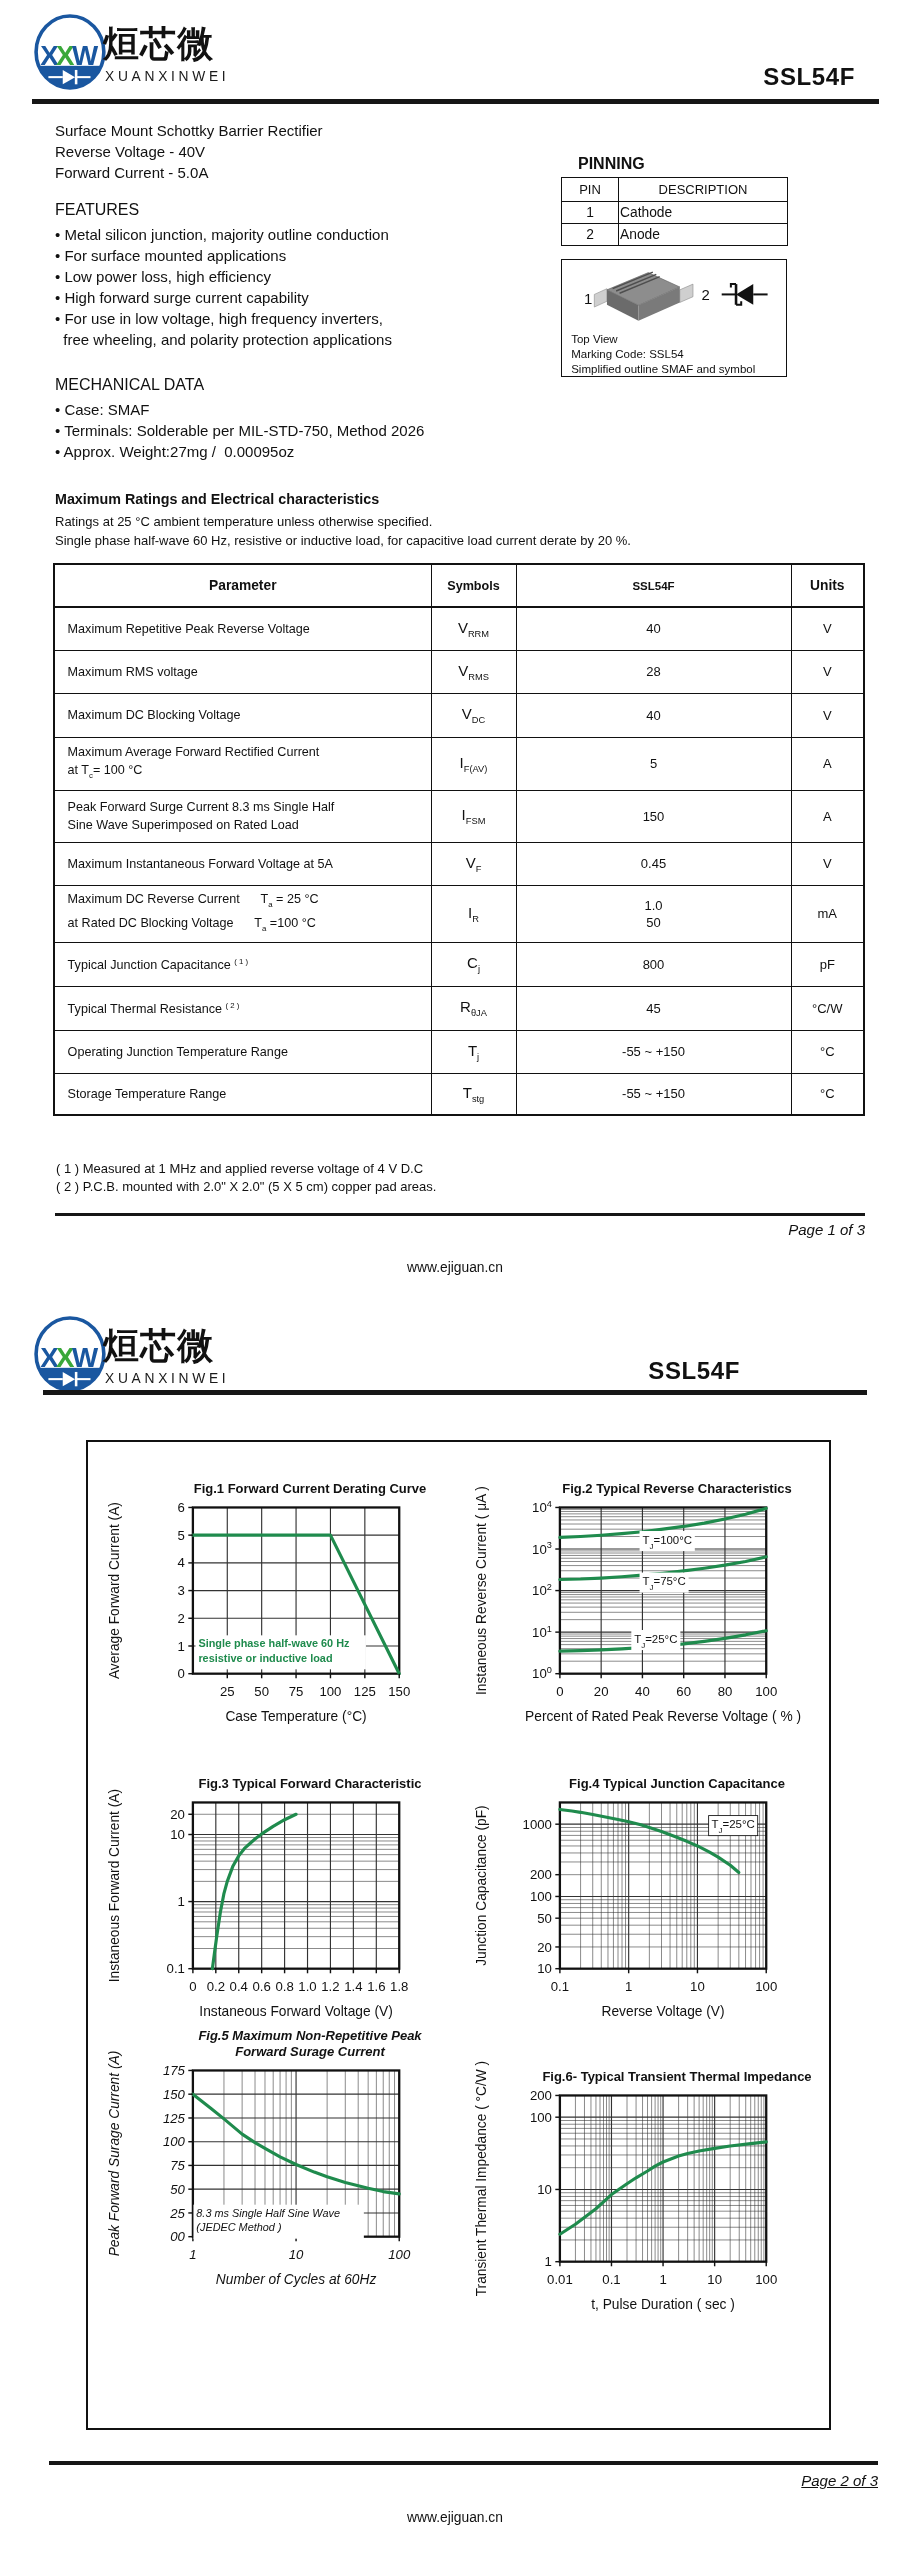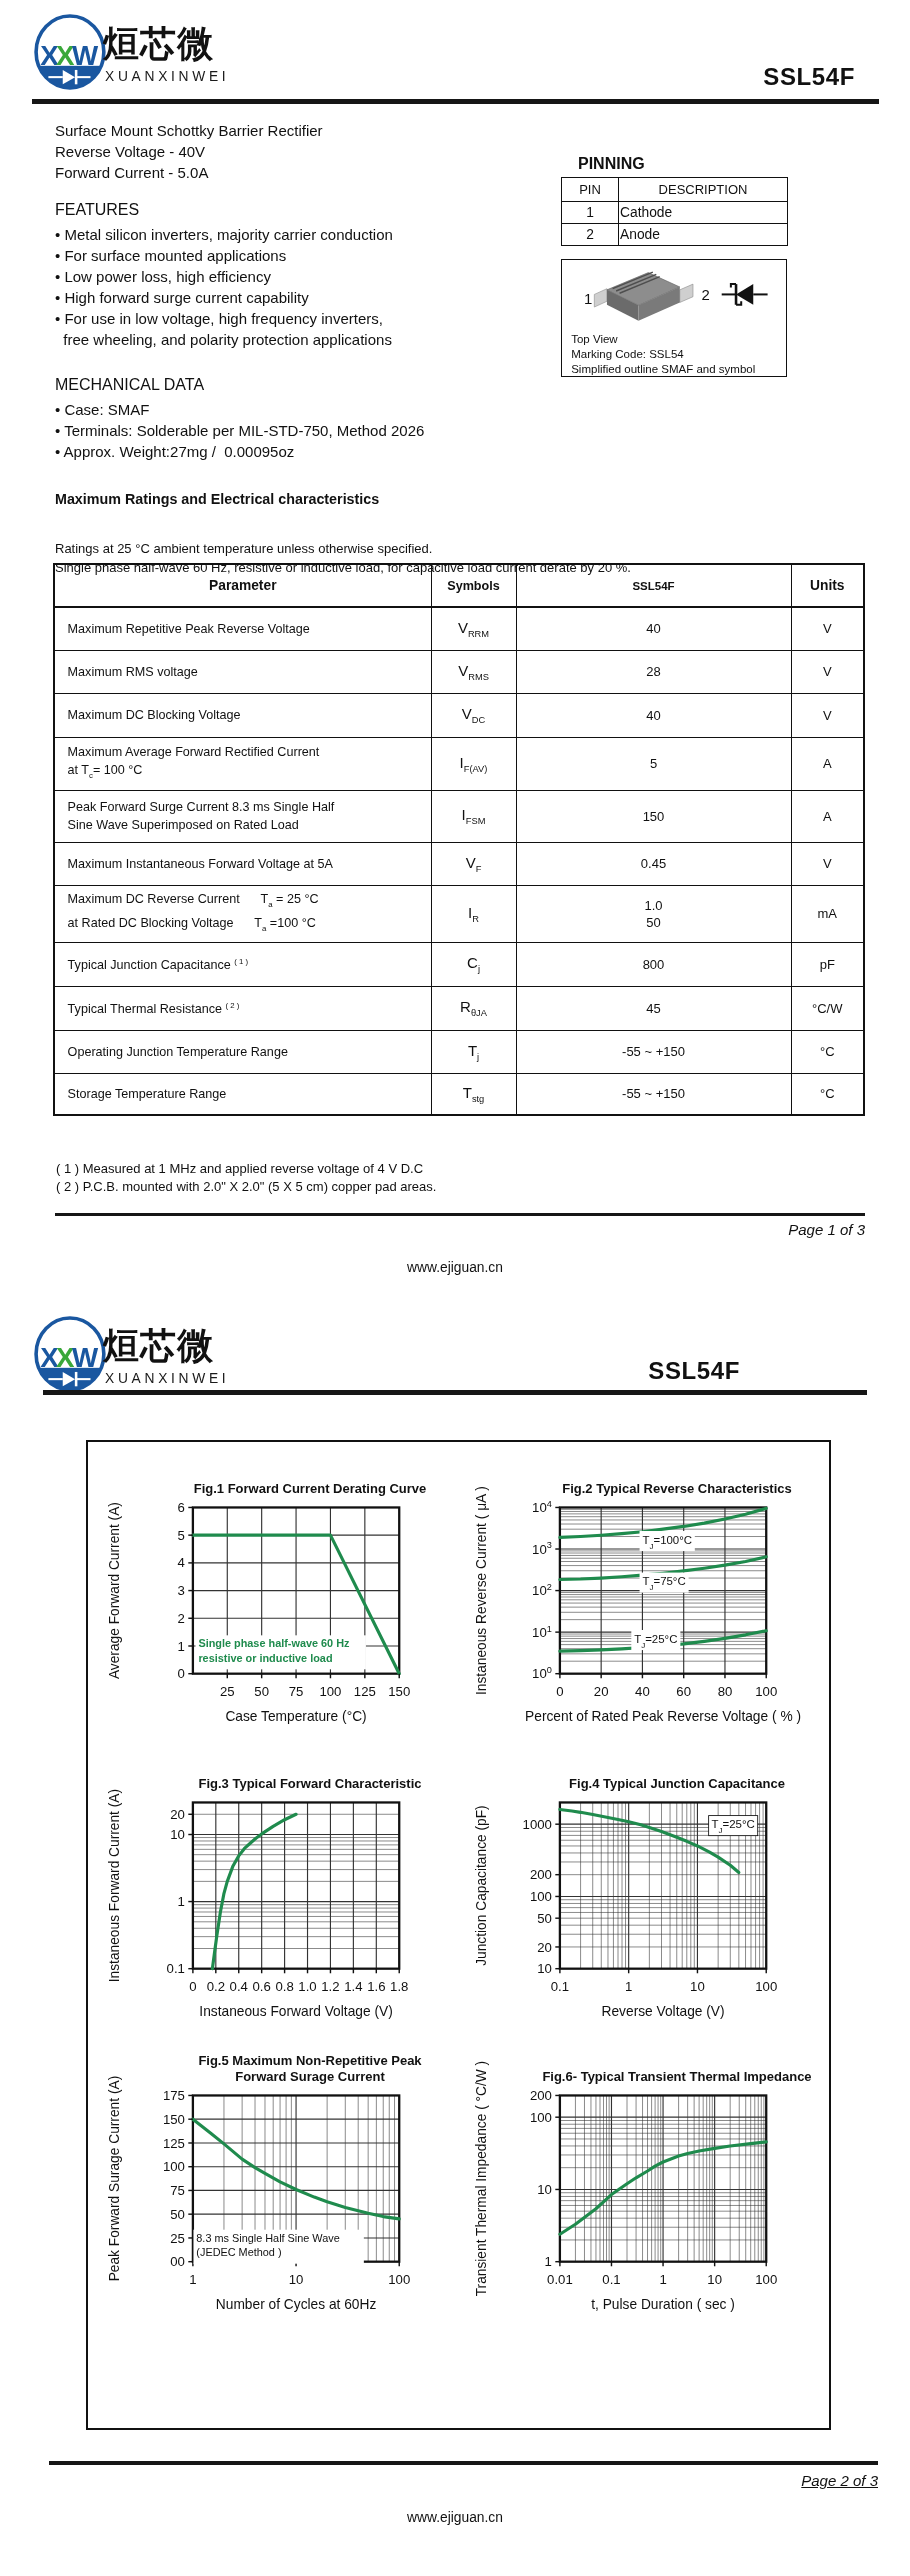--- a/index.html
+++ b/index.html
@@ -81,21 +81,21 @@
   <div class="abs part-number" style="left:631px;top:63px;width:224px;">SSL54F</div>
   <div class="hrule" style="left:32px;top:99px;width:847px;height:4.6px;"></div>
 
   <div class="abs subtitle" style="left:55px;top:120px;">
     <div>Surface Mount Schottky Barrier Rectifier</div>
     <div>Reverse Voltage - 40V</div>
     <div>Forward Current - 5.0A</div>
   </div>
 
   <div class="abs sec-heading" style="left:55px;top:201px;">FEATURES</div>
-  <div class="abs plain-list" style="left:55px;top:224px;"><div>• Metal silicon inverters, majority carrier conduction</div><div>• For surface mounted applications</div><div>• Low power loss, high efficiency</div><div>• High forward surge current capability</div><div>• For use in low voltage, high frequency inverters,</div><div>  free wheeling, and polarity protection applications</div></div>
+  <div class="abs plain-list" style="left:55px;top:224px;"><div>• Metal silicon junction, majority outline conduction</div><div>• For surface mounted applications</div><div>• Low power loss, high efficiency</div><div>• High forward surge current capability</div><div>• For use in low voltage, high frequency inverters,</div><div>  free wheeling, and polarity protection applications</div></div>
 
   <div class="abs pin-heading" style="left:578px;top:155px;">PINNING</div>
   <table class="pin-table abs" style="left:561px;top:177px;">
       <colgroup>
         <col style="width:57px">
         <col style="width:169px">
       </colgroup>
       <tbody>
         <tr>
           <th>PIN</th>
@@ -139,21 +139,21 @@
       <div>Top View</div>
       <div>Marking Code: SSL54</div>
       <div>Simplified outline SMAF and symbol</div>
     </div>
   </div>
 
   <div class="abs sec-heading" style="left:55px;top:376px;">MECHANICAL DATA</div>
   <div class="abs plain-list" style="left:55px;top:399px;"><div>• Case: SMAF</div><div>• Terminals: Solderable per MIL-STD-750, Method 2026</div><div>• Approx. Weight:27mg /  0.00095oz</div></div>
 
   <div class="abs ratings-title" style="left:55px;top:491px;">Maximum Ratings and Electrical characteristics</div>
-  <div class="abs ratings-intro" style="left:55px;top:539px;">
+  <div class="abs ratings-intro" style="left:55px;top:512px;">
     <div>Ratings at 25 °C ambient temperature unless otherwise specified.</div>
     <div>Single phase half-wave 60 Hz, resistive or inductive load, for capacitive load current derate by 20 %.</div>
   </div>
   <table class="ratings abs" style="left:53px;top:563px;">
       <colgroup>
         <col style="width:377px">
         <col style="width:85px">
         <col style="width:275px">
         <col style="width:73px">
       </colgroup>
@@ -531,21 +531,21 @@
           <text x="151" y="154" font-size="23" text-anchor="end" fill="#111">200</text>
           <line x1="157" y1="57.9" x2="165" y2="57.9" stroke="#111" stroke-width="2.5"></line>
           <text x="151" y="65.9" font-size="23" text-anchor="end" fill="#111">1000</text>
           <text x="345" y="392" font-size="24" text-anchor="middle" fill="#111">Reverse  Voltage (V)</text>
           <text transform="translate(36,165) rotate(-90)" font-size="24" text-anchor="middle" fill="#111">Junction Capacitance (pF)</text>
           <rect x="424.5" y="42.900000000000006" width="85.60000000000001" height="35" fill="#fff" stroke="#111" stroke-width="1.5"></rect>
           <text x="429.5" y="64.9" font-size="20" fill="#111">T<tspan baseline-shift="sub" font-size="70%">J</tspan>=25°C</text>
         </svg>
       </div>
   </div>
-  <div class="chart-cell" style="left:98px;top:745px;">
+  <div class="chart-cell" style="left:98px;top:720px;font-style:italic;">
     <div class="chart-title">Fig.5  Maximum Non-Repetitive Peak<br>Forward Surage Current</div>
     <div class="chart-svg">
         <svg width="356" height="235" viewBox="0 0 620 410" xmlns="http://www.w3.org/2000/svg">
           <line x1="219.2" y1="20" x2="219.2" y2="310" stroke="#333" stroke-width="1"></line>
           <line x1="250.9" y1="20" x2="250.9" y2="310" stroke="#333" stroke-width="1"></line>
           <line x1="273.4" y1="20" x2="273.4" y2="310" stroke="#333" stroke-width="1"></line>
           <line x1="290.8" y1="20" x2="290.8" y2="310" stroke="#333" stroke-width="1"></line>
           <line x1="305.1" y1="20" x2="305.1" y2="310" stroke="#333" stroke-width="1"></line>
           <line x1="317.1" y1="20" x2="317.1" y2="310" stroke="#333" stroke-width="1"></line>
           <line x1="327.6" y1="20" x2="327.6" y2="310" stroke="#333" stroke-width="1"></line>

